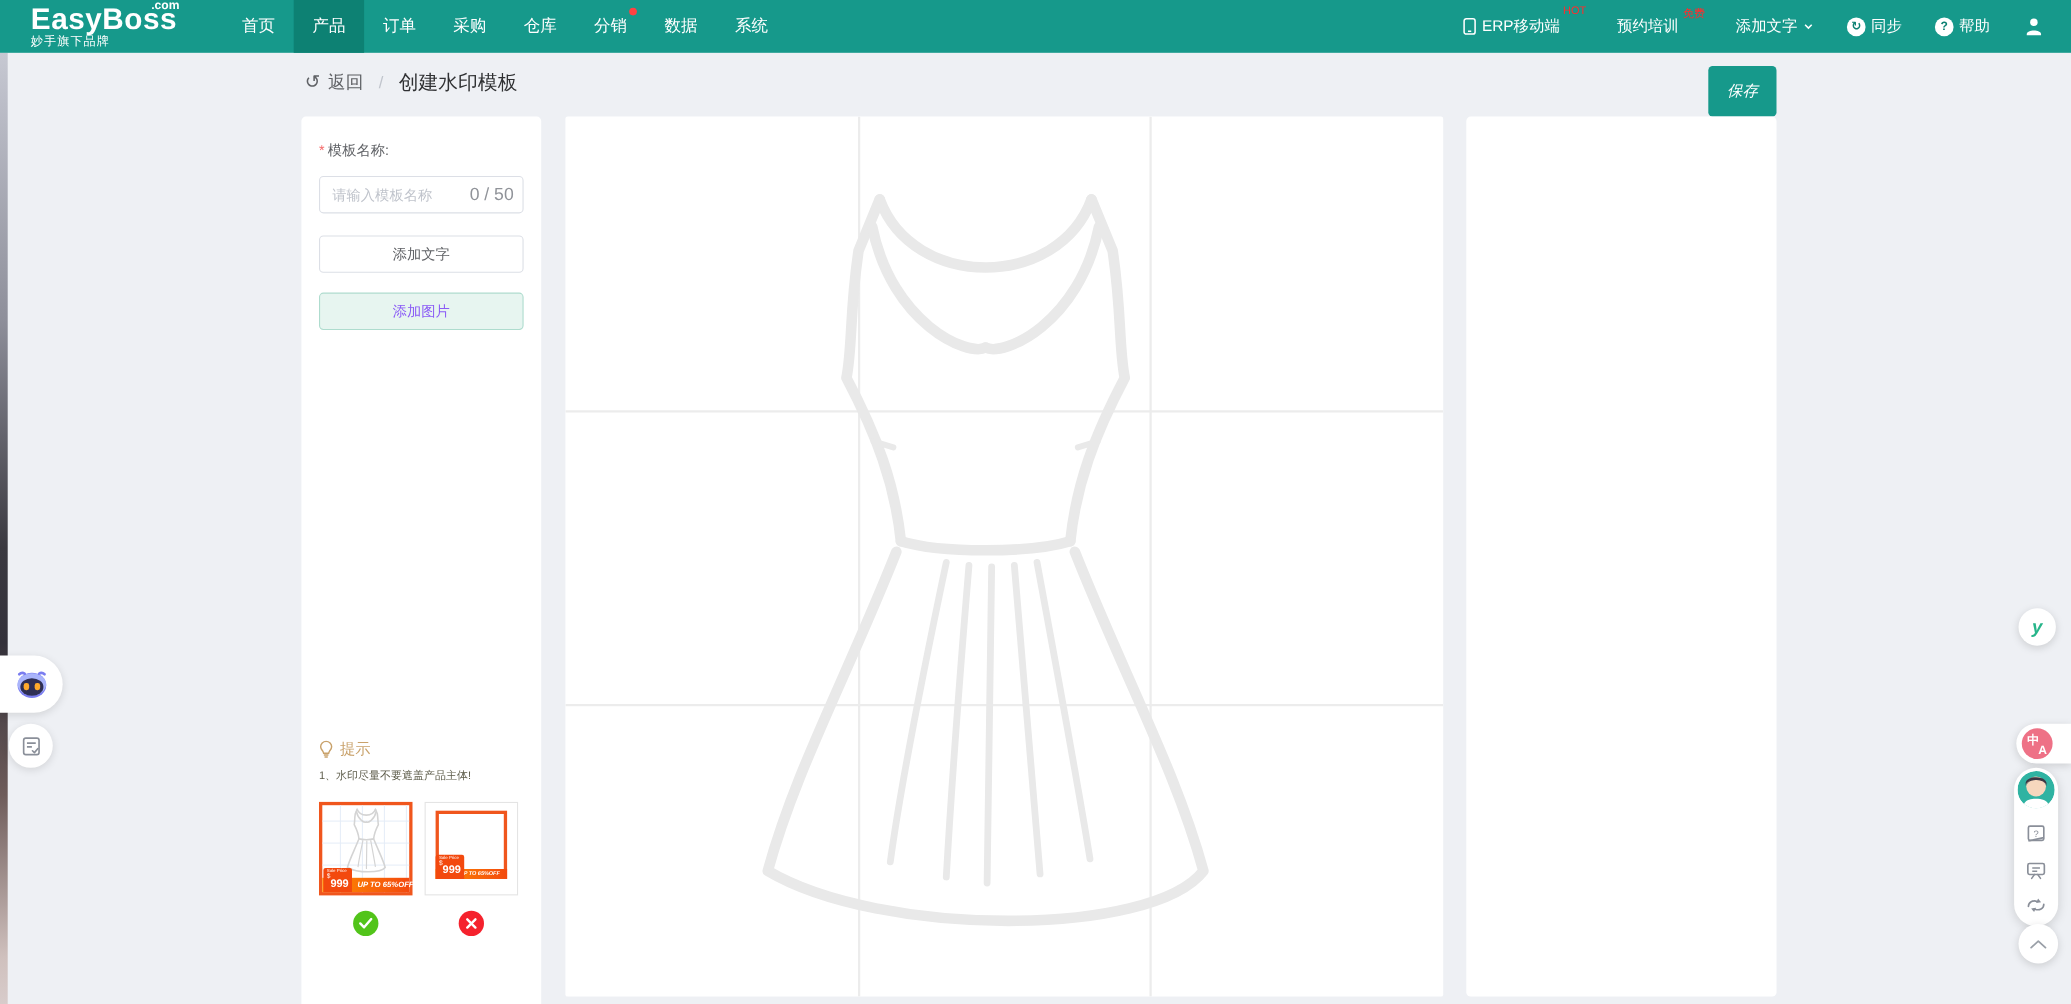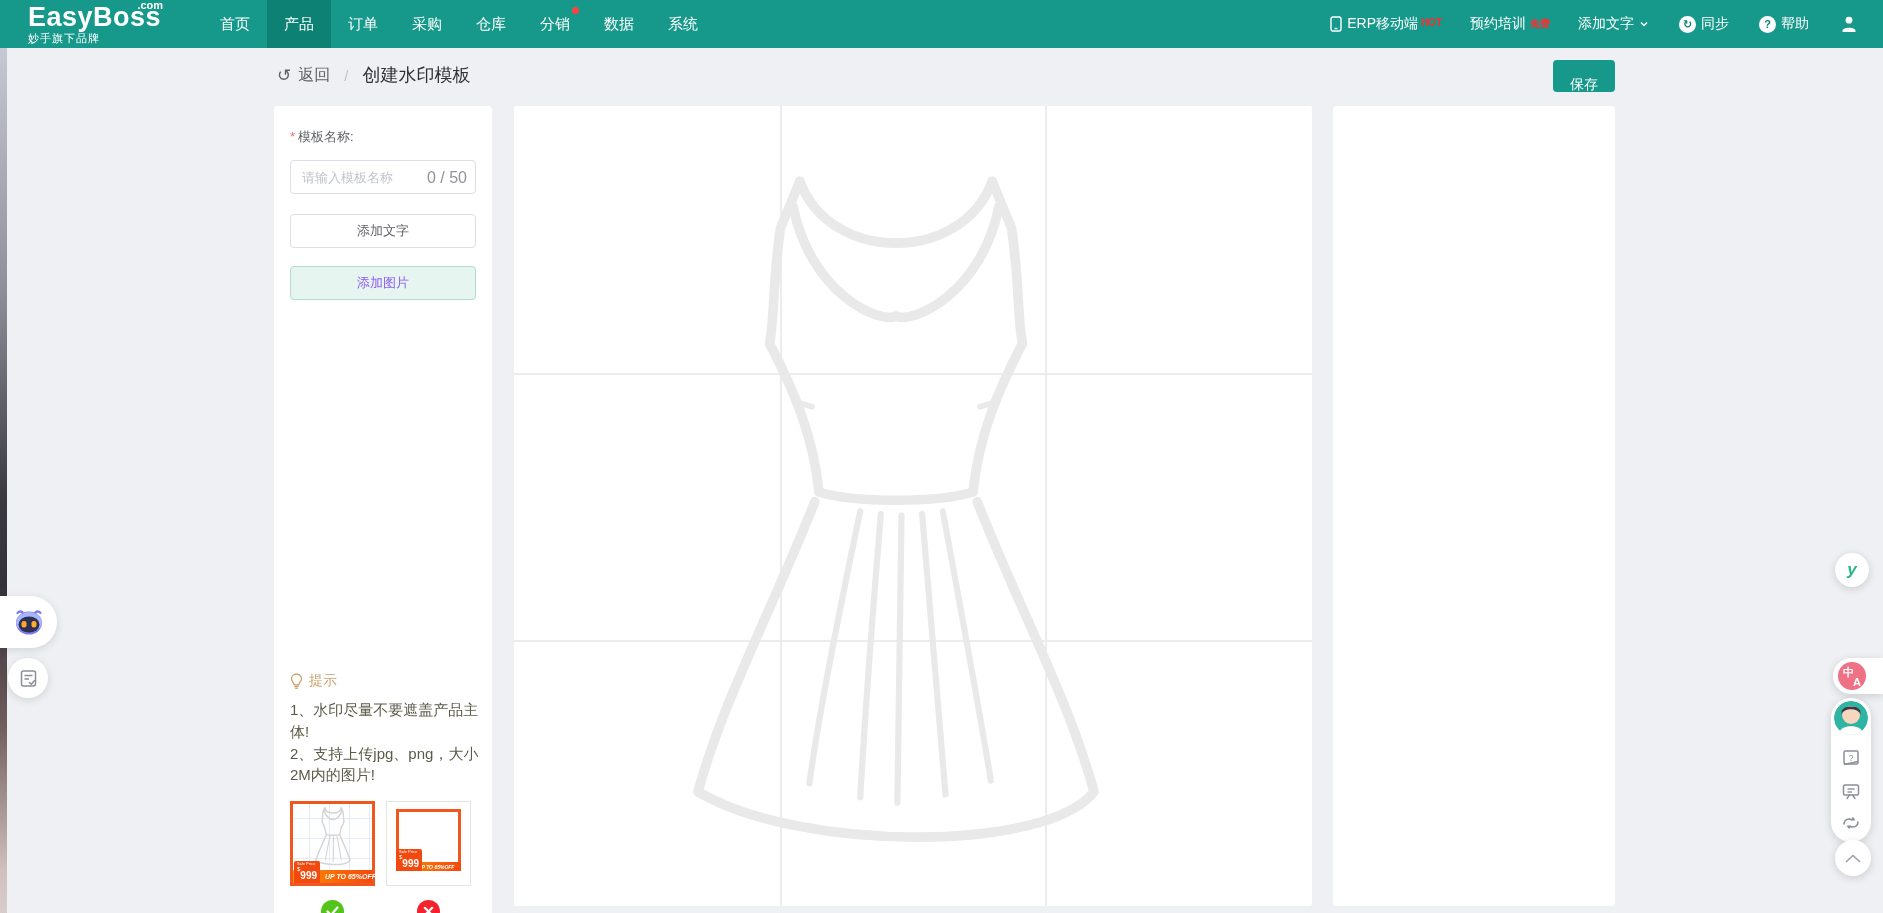--- a/index.html
+++ b/index.html
@@ -12,34 +12,34 @@
   .logo-wrap { margin-left:28px; position:relative; line-height:1; cursor:pointer; }
   .logo-brand { font-size:27px; font-weight:bold; letter-spacing:0.5px; }
   .logo-com { position:absolute; top:-4px; right:-2px; font-size:11px; font-weight:bold; }
   .logo-sub { font-size:11px; margin-top:2px; letter-spacing:1px; }
   .nav-menu { display:flex; margin-left:42px; height:48px; }
   .nav-item { padding:0 17px; height:48px; line-height:48px; font-size:15px; cursor:pointer; position:relative; white-space:nowrap; }
   .nav-item.active { background:#0d8173; }
   .nav-dot { position:absolute; top:7px; right:8px; width:7px; height:7px; border-radius:50%; background:#ff4242; }
   .nav-util { margin-left:auto; display:flex; align-items:center; padding-right:24px; font-size:14px; }
   .util-item { position:relative; display:flex; align-items:center; gap:5px; cursor:pointer; margin-left:30px; white-space:nowrap; }
-  .util-badge { position:absolute; top:-10px; right:-24px; color:#ff2d2d; font-size:10px; font-weight:bold;margin-top:12px; }
+  .util-badge { position:absolute; top:-10px; right:-24px; color:#ff2d2d; font-size:10px; font-weight:normal; }
   .util-item.has-badge { margin-right:22px; }
   .round-glyph { width:17px; height:17px; border-radius:50%; background:#fff; color:#0d8173; font-size:11px; font-weight:bold; display:flex; align-items:center; justify-content:center; line-height:1; }
   .chev { width:10px; height:10px; }
   .phone-icon,.person-icon { display:block; }
 
   
   .page-header { position:absolute; top:48px; left:0; right:0; height:54px; }
   .header-left { position:absolute; left:277px; top:0; height:54px; display:flex; align-items:center; gap:14px; }
   .back-link { display:flex; align-items:center; gap:7px; color:#606266; font-size:16px; cursor:pointer; }
   .back-glyph { font-size:17px; color:#606266; }
   .crumb-sep { color:#c0c4cc; font-size:15px; }
   .page-title { color:#303133; font-size:18px; }
-  .save-btn { position:absolute; right:268px; top:12px; height:15px; padding:16px 17px; background:#16998b; color:#fff; border:none; border-radius:4px; font-size:14px; cursor:pointer; font-family:inherit; }
+  .save-btn { position:absolute; right:268px; top:12px; height:46px; padding:0 17px; background:#16998b; color:#fff; border:none; border-radius:4px; font-size:14px; cursor:pointer; font-family:inherit;font-style:italic; }
 
   
   .left-panel { position:absolute; left:274px; top:106px; width:218px; height:807px; background:#fff; border-radius:4px 4px 0 0; }
   .canvas-panel { position:absolute; left:514px; top:106px; width:798px; height:800px; background:#fff; border-radius:2px; overflow:hidden; }
   .right-panel { position:absolute; left:1333px; top:106px; width:282px; height:800px; background:#fff; border-radius:4px; }
 
   
   .lp-inner { padding:22px 16px 0 16px; }
   .field-label { font-size:13px; color:#606266; }
   .req-star { color:#f56c6c; margin-right:3px; }
@@ -47,21 +47,21 @@
   .name-input { width:100%; height:34px; border:1px solid #dcdfe6; border-radius:4px; padding:0 50px 0 11px; font-size:13px; color:#b91c1c; outline:none; font-family:inherit; }
   .name-input::placeholder { color:#c0c4cc; }
   .char-counter { position:absolute; right:9px; top:9px; font-size:16px; color:#909399; pointer-events:none; }
   .btn-add { display:block; width:100%; height:34px; margin-top:20px; border-radius:4px; font-size:13px; cursor:pointer; font-family:inherit; }
   .btn-add-text { background:#fff; border:1px solid #dcdfe6; color:#606266; }
   .btn-add-image { background:#e7f5f0; border:1px solid #aedcce; color:#8b5cf6; margin-top:18px; }
 
   
   .tips { position:absolute; top:566px; left:16px; right:11px; }
   .tips-head { display:flex; align-items:center; gap:6px; color:#c9a26b; font-size:14px; }
-  .tips-list { margin-top:9px; font-size:15px; color:#5c5b49; line-height:1.45; }
+  .tips-list { margin-top:9px; font-size:10px; color:#5c5b49; line-height:1.45; }
   .examples { display:flex; gap:11px; margin-top:15px; }
   .ex-box { width:85px; height:85px; position:relative; background:#fff; }
   .ex-good { border:3px solid #f0561d; }
   .ex-good .ex-grid { position:absolute; inset:0;
       background-image:linear-gradient(#e4ecf7 1px, transparent 1px), linear-gradient(90deg,#e4ecf7 1px, transparent 1px);
       background-size:20px 20px; background-position:-4px -6px; }
   .mini-dress { position:absolute; left:10px; top:2px; width:60px; height:62px; }
   .banner { position:absolute; left:0; right:0; bottom:0; height:13px; background:linear-gradient(90deg,#ff9000,#f3490e); display:flex; align-items:center; }
   .banner-text { margin-left:32px; color:#fff; font-size:7px; font-weight:bold; font-style:italic; white-space:nowrap; }
   .price-tag { position:absolute; left:1px; bottom:0; background:#f3490e; color:#fff; border-radius:2px 2px 0 0; padding:1px 3px 1px 3px; line-height:1; text-align:left; }
@@ -196,21 +196,20 @@
       <div class="tips-head">
         <svg width="13" height="16" viewBox="0 0 13 16">
             <path d="M6.5 1 C3.6 1 1.5 3.2 1.5 5.8 C1.5 7.6 2.6 8.7 3.4 9.8 C3.9 10.5 4.1 11 4.2 11.8 L8.8 11.8 C8.9 11 9.1 10.5 9.6 9.8 C10.4 8.7 11.5 7.6 11.5 5.8 C11.5 3.2 9.4 1 6.5 1 Z" fill="none" stroke="#c9a26b" stroke-width="1.3"></path>
             <line x1="4.4" y1="13.4" x2="8.6" y2="13.4" stroke="#c9a26b" stroke-width="1.3"></line>
             <line x1="5" y1="15.2" x2="8" y2="15.2" stroke="#c9a26b" stroke-width="1.3"></line>
           </svg>
         <span>提示</span>
       </div>
       <div class="tips-list">
         <div>1、水印尽量不要遮盖产品主体!</div>
-        <div>2、支持上传jpg、png，大小2M内的图片!</div>
       </div>
 
       <div class="examples">
 
         <div class="ex-box ex-good">
           <div class="ex-grid"></div>
           <svg class="mini-dress" viewBox="0 0 440 520">
             <g fill="none" stroke="#d4d4d4" stroke-width="12" stroke-linecap="round" stroke-linejoin="round">
               <path d="M150 14 C172 74 268 74 290 14"></path>
               <path d="M150 14 L136 48 C130 88 132 112 128 132 C148 170 160 202 164 240"></path>

